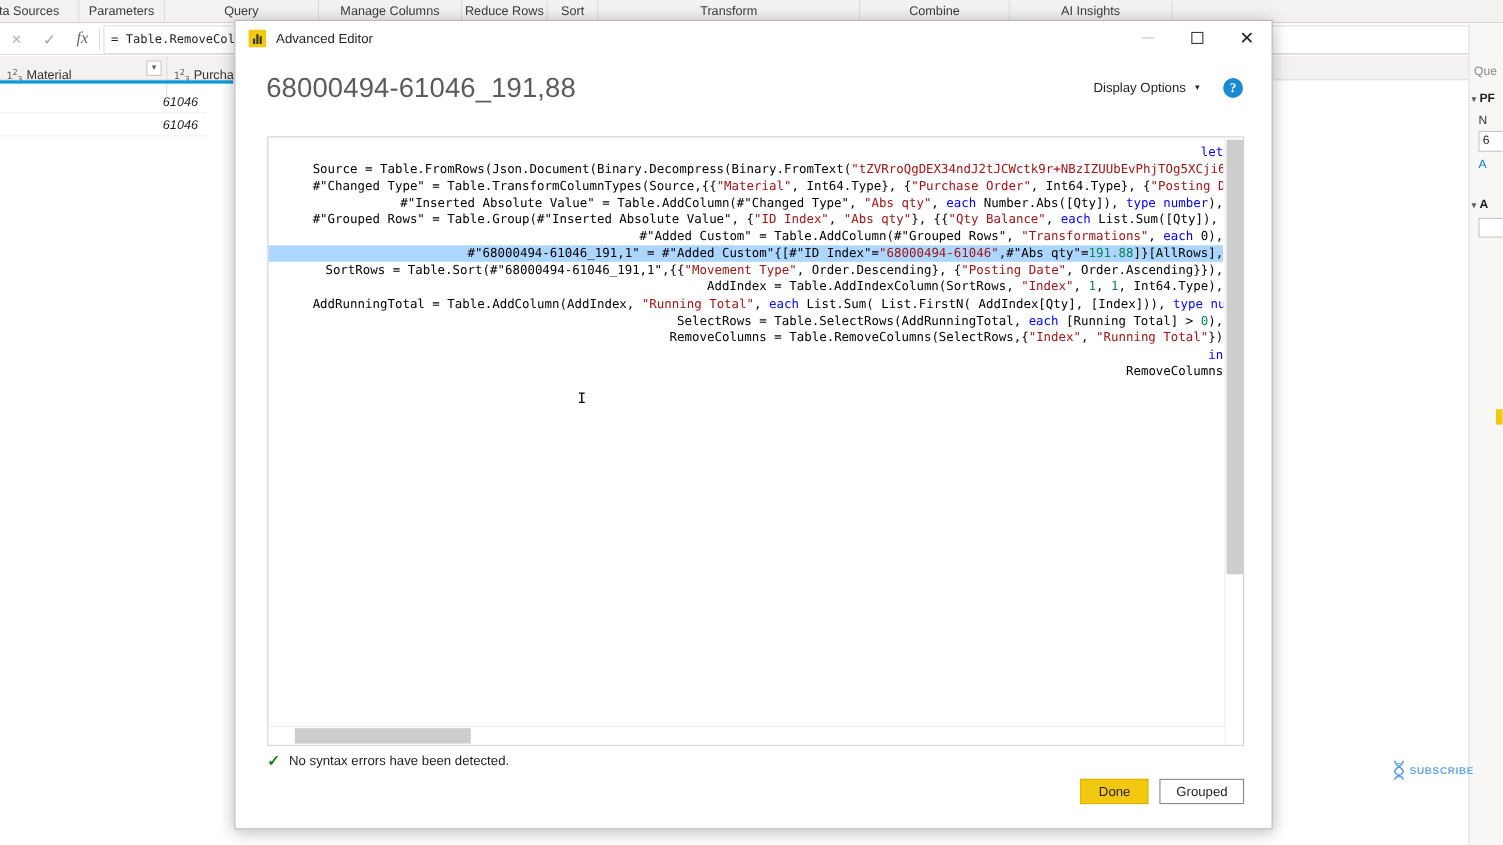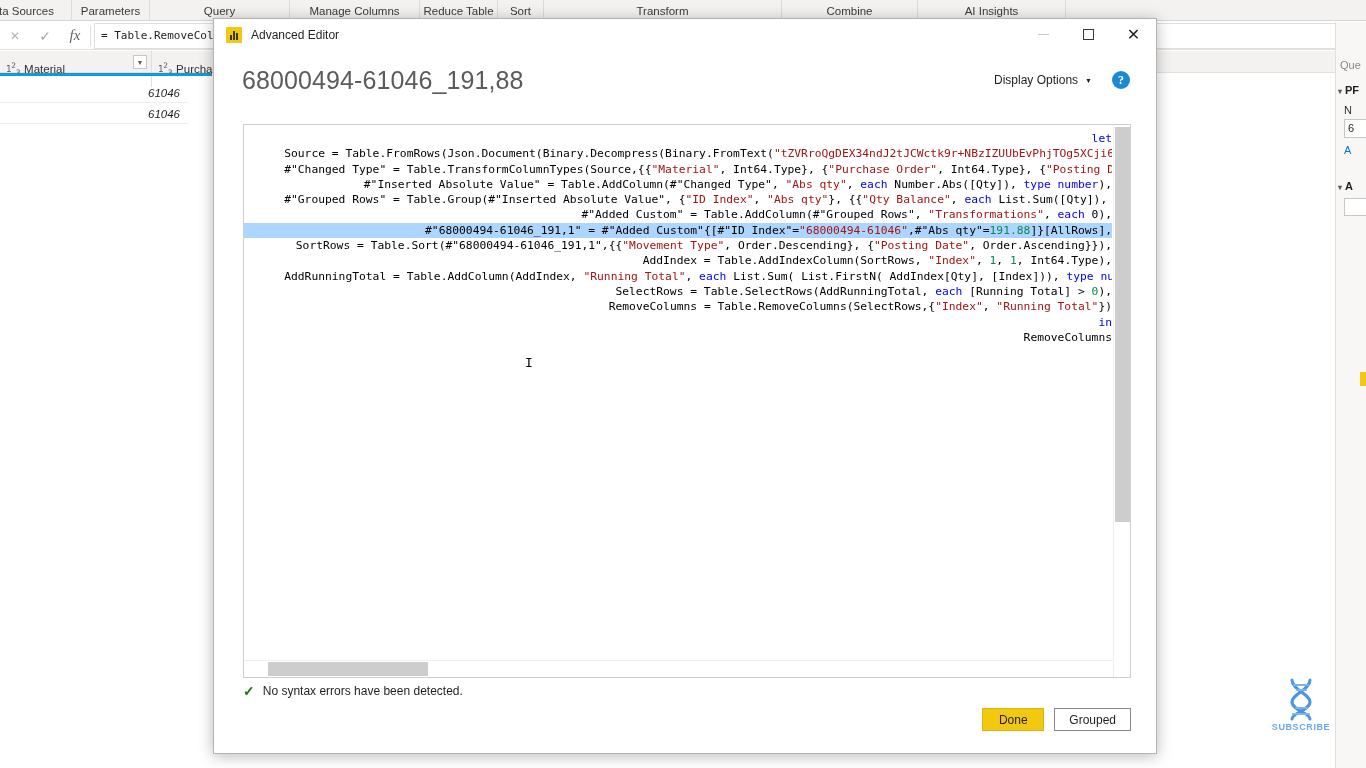--- a/index.html
+++ b/index.html
@@ -103,21 +103,21 @@
   .rp-tri { font-size: 8px; color: #605e5c; margin-right: 3px; }
   .rp-lbl { position: absolute; left: 8px; font-size: 11px; color: #323130; white-space: nowrap; }
   .rp-box { position: absolute; left: 8px; border: 1px solid #c8c6c4; background: #fff; height: 19px; width: 40px;
             font-size: 11px; color: #201f1e; padding-left: 3px; overflow: hidden; white-space: nowrap; line-height: 17px;}
   .rp-link { position: absolute; left: 8px; font-size: 11px; color: #0078d4; white-space: nowrap; }
   .rp-accent { position: absolute; left: 24px; width: 7px; height: 14px; background: #f2c811; }
 
   
   .subscribe {
     position: absolute; left: 1262px; top: 668px; width: 78px; height: 64px;
-    display: flex; flex-direction: column; align-items: center; justify-content: flex-end;
+    display: flex; flex-direction: row; align-items: center; justify-content: flex-end;
   }
   .subscribe svg { display: block; }
   .sub-text {
     font-size: 9px; font-weight: bold; letter-spacing: 0.6px;
     color: #6aa9e9; margin-top: 1px;
   }
 
   
   #dialog {
     position: absolute; left: 213px; top: 18px;
@@ -252,21 +252,21 @@
       <div class="ribbon-group" style="left: 72px; width: 78px;">
         <span>Parameters</span>
       </div>
       <div class="ribbon-group" style="left: 150px; width: 140px;">
         <span>Query</span>
       </div>
       <div class="ribbon-group" style="left: 290px; width: 130px;">
         <span>Manage Columns</span>
       </div>
       <div class="ribbon-group" style="left: 420px; width: 78px;">
-        <span>Reduce Table</span>
+        <span>Reduce Rows</span>
       </div>
       <div class="ribbon-group" style="left: 498px; width: 46px;">
         <span>Sort</span>
       </div>
       <div class="ribbon-group" style="left: 544px; width: 238px;">
         <span>Transform</span>
       </div>
       <div class="ribbon-group" style="left: 782px; width: 136px;">
         <span>Combine</span>
       </div>

